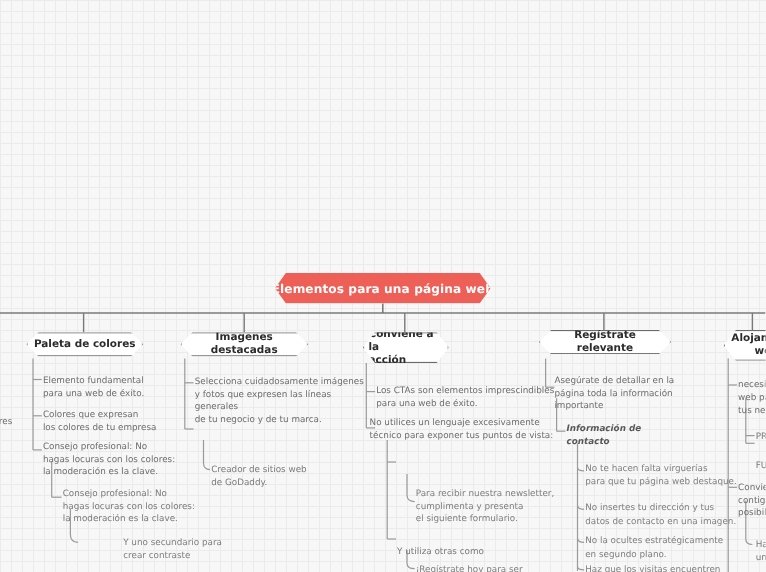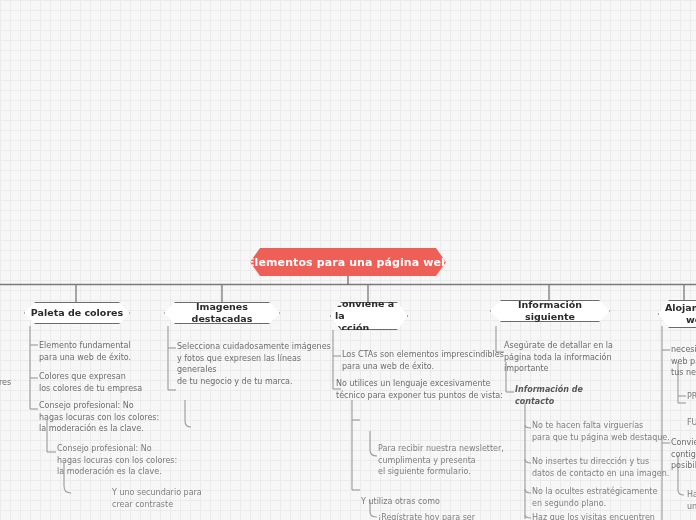--- a/index.html
+++ b/index.html
@@ -171,37 +171,39 @@
 la moderación es la clave.</div>
   <div class="item lvl4" style="left:72px; top:487px; width:125px;margin-left:40px;">Y uno secundario para
 crear contraste</div>
 
   <div class="branch-node" style="left:164px; top:302px; width:116px; height:22px;">
     <span>Imagenes destacadas</span>
   </div>
   <div class="item lvl2" style="left:177px; top:341px; width:160px;">Selecciona cuidadosamente imágenes
 y fotos que expresen las líneas generales
 de tu negocio y de tu marca.</div>
+  <div class="item lvl3" style="left:192px; top:421px; width:130px;">Creador de sitios web
+de GoDaddy.</div>
 
   <div class="branch-node" style="left:330px; top:302px; width:78px; height:28px;">
     <span style="white-space:pre-line; text-align:left; width:100%;">Conviene a la
 acción</span>
   </div>
   <div class="item lvl2" style="left:342px; top:349px; width:170px;">Los CTAs son elementos imprescindibles
 para una web de éxito.</div>
   <div class="item lvl2" style="left:336px; top:378px; width:175px;">No utilices un lenguaje excesivamente
 técnico para exponer tus puntos de vista:</div>
   <div class="item lvl4" style="left:378px; top:443px; width:150px;">Para recibir nuestra newsletter,
 cumplimenta y presenta
 el siguiente formulario.</div>
   <div class="item lvl3" style="left:361px; top:496px; width:140px;">Y utiliza otras como</div>
   <div class="item lvl4" style="left:378px; top:512px; width:150px;">¡Regístrate hoy para ser</div>
 
   <div class="branch-node" style="left:490px; top:300px; width:120px; height:22px;">
-    <span>Información siguiente</span>
+    <span>Regístrate relevante</span>
   </div>
   <div class="item lvl2" style="left:504px; top:340px; width:135px;">Asegúrate de detallar en la
 página toda la información
 importante</div>
   <div class="item lvl3 bolditalic" style="left:515px; top:384px; width:120px;">Información de
 contacto</div>
   <div class="item lvl4" style="left:532px; top:420px; width:160px;">No te hacen falta virguerías
 para que tu página web destaque.</div>
   <div class="item lvl4" style="left:532px; top:456px; width:165px;">No insertes tu dirección y tus
 datos de contacto en una imagen.</div>

